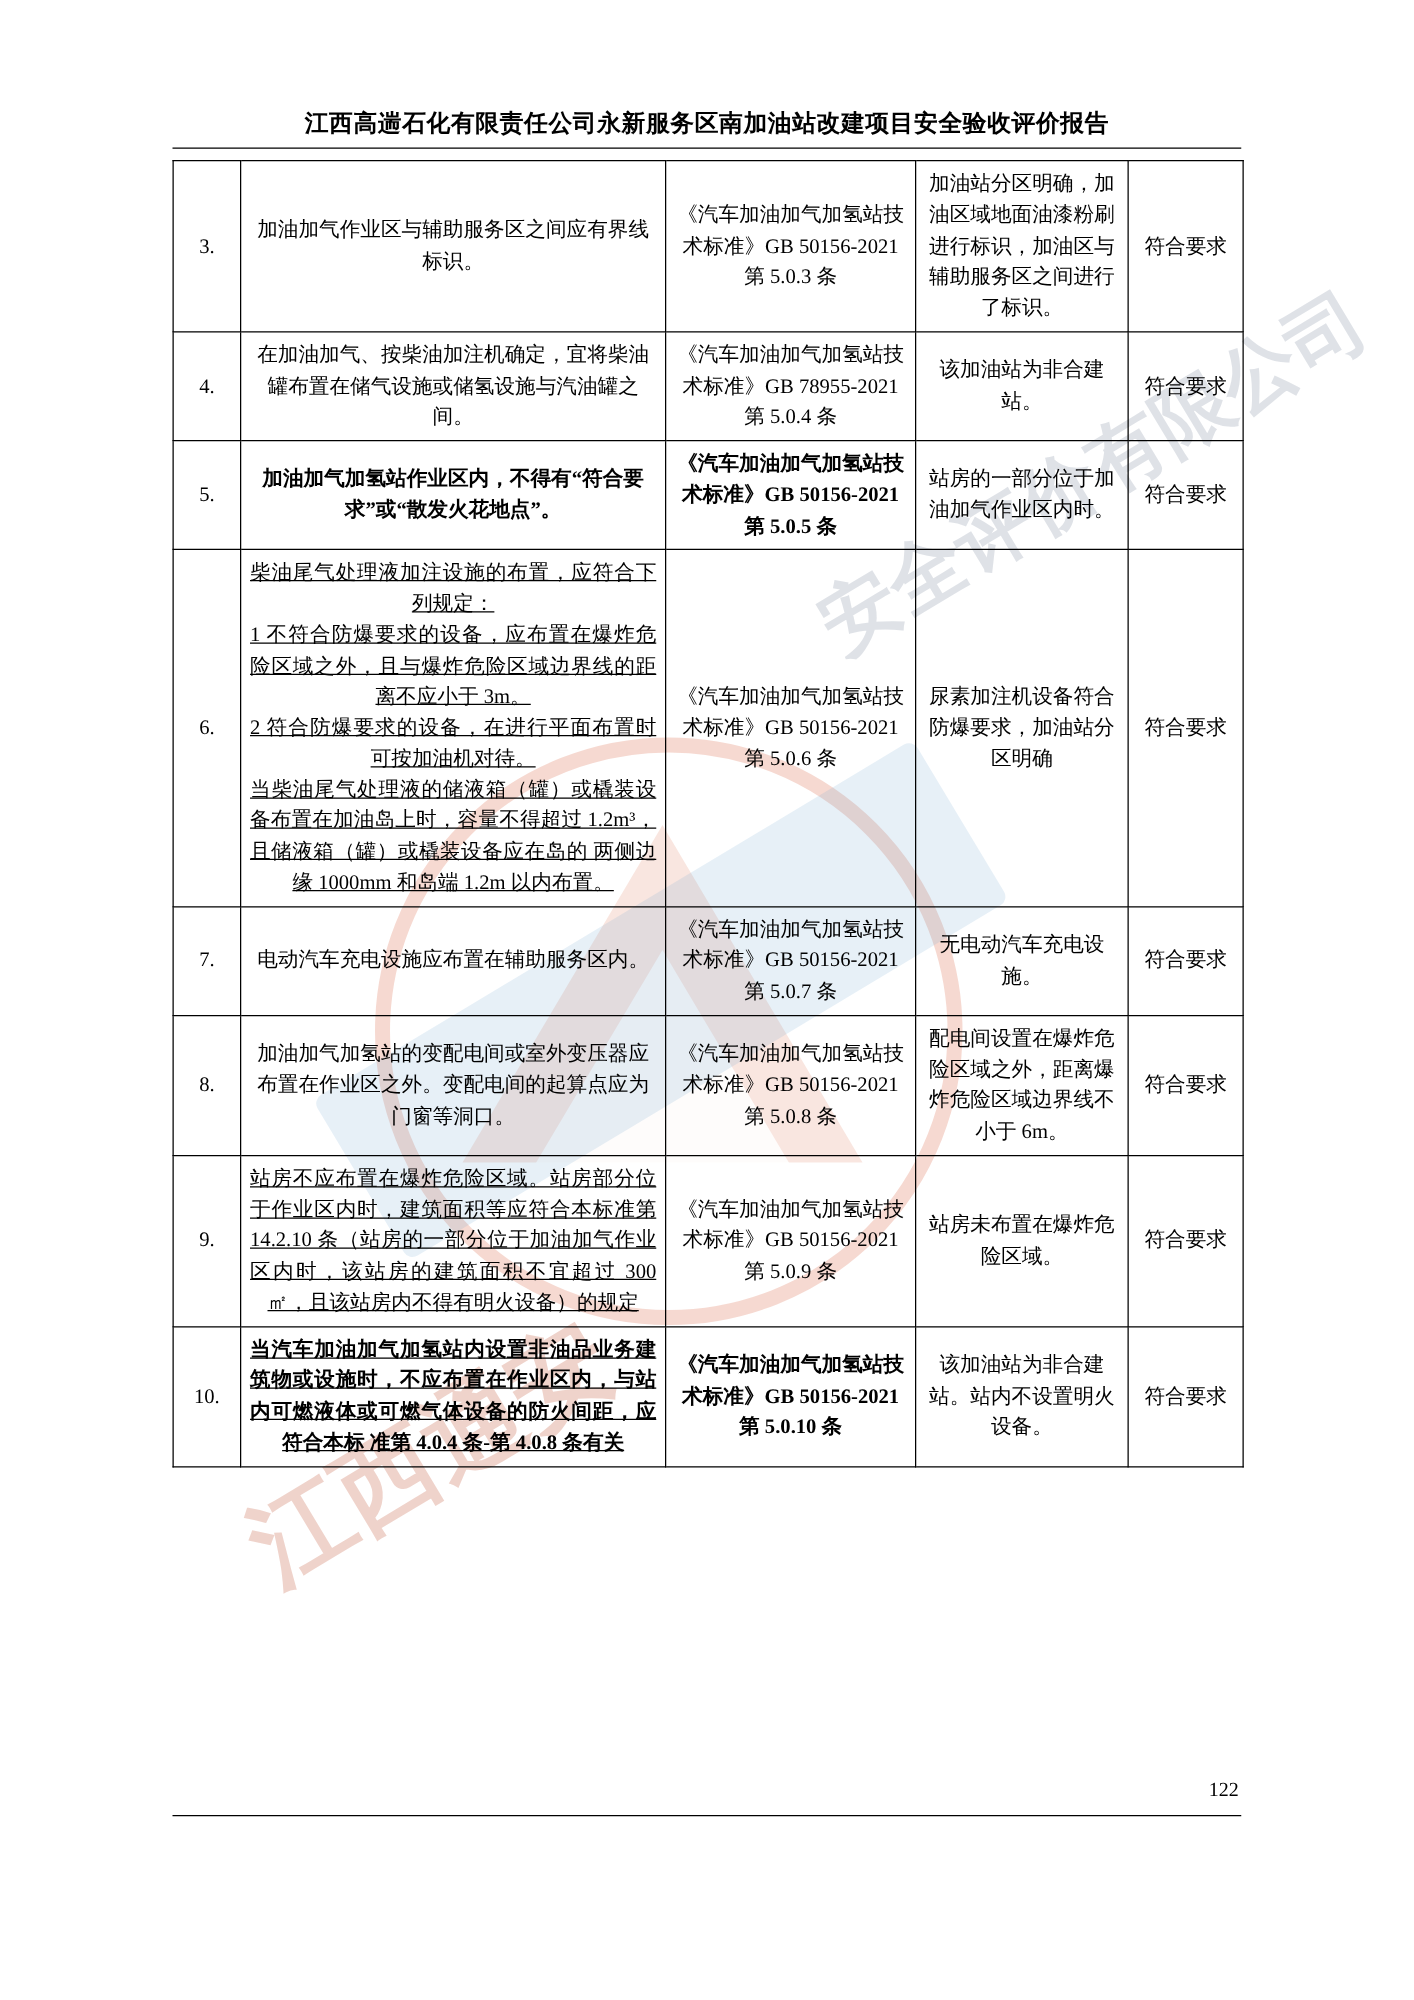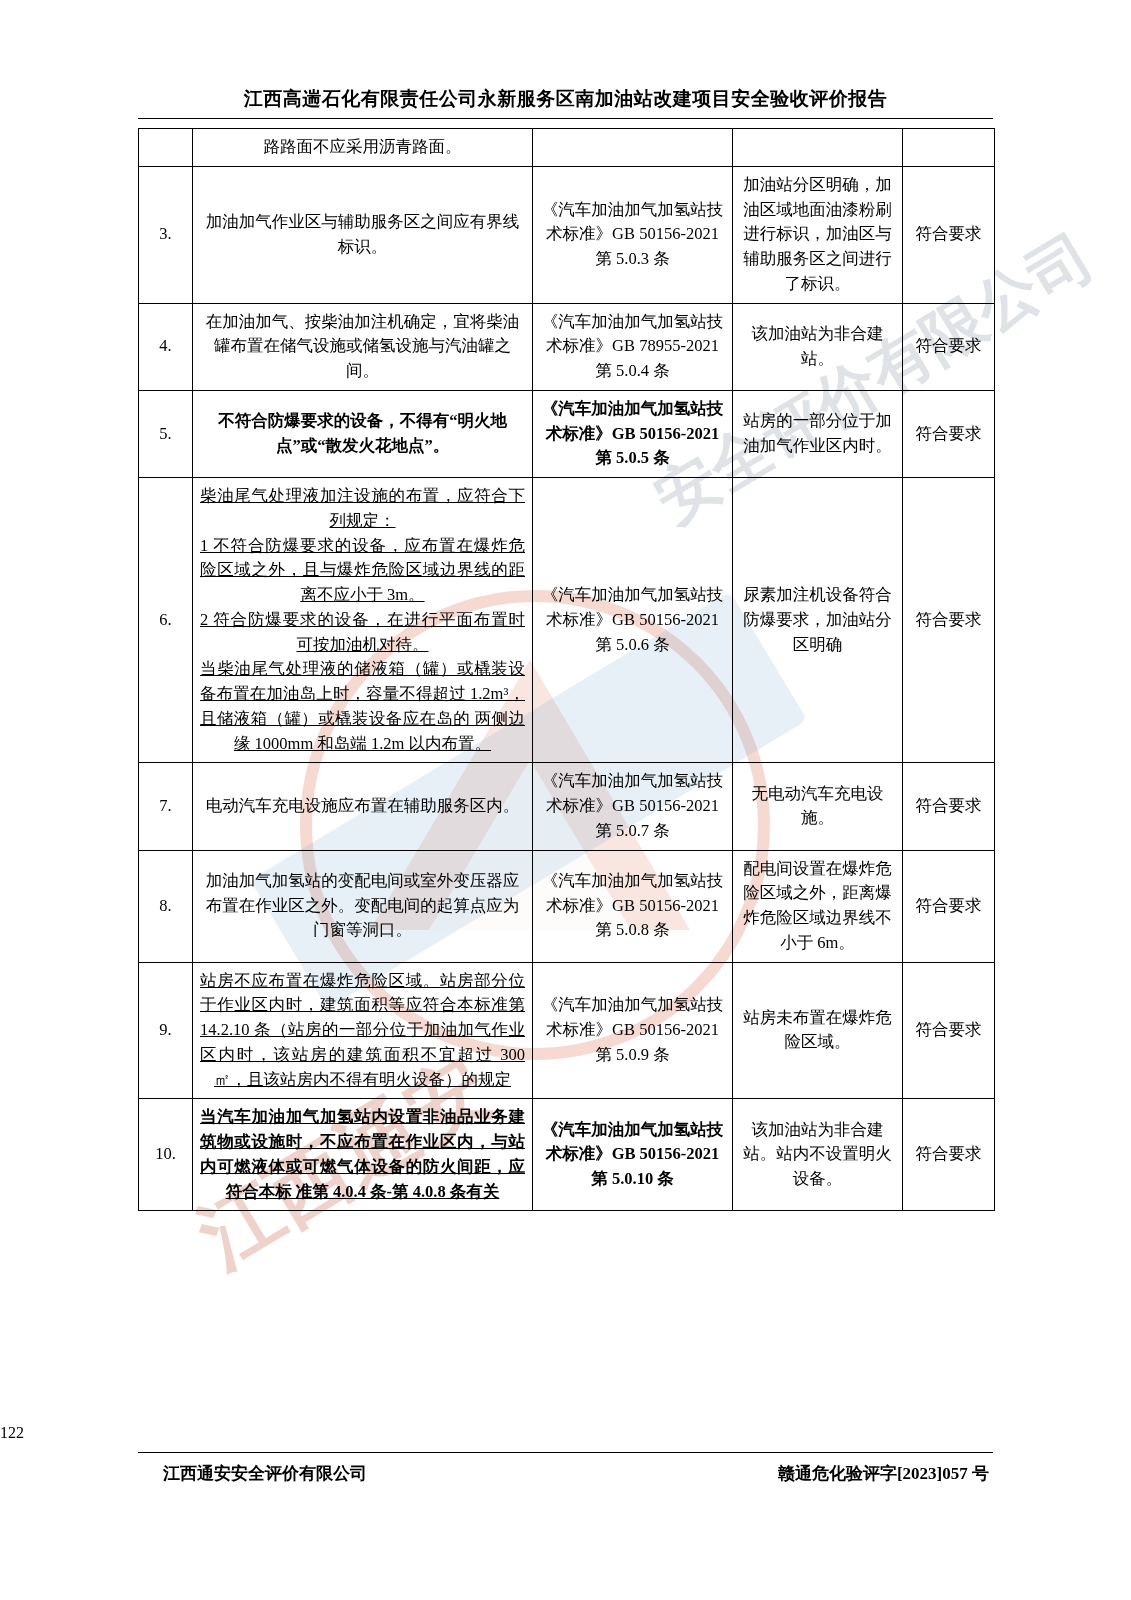--- a/index.html
+++ b/index.html
@@ -118,21 +118,21 @@
   col.c-item{width:340px;}
   col.c-basis{width:200px;}
   col.c-result{width:170px;}
   col.c-concl{width:92px;}
   .bold{font-weight:bold;}
   .just{text-align:justify;text-align-last:center;text-decoration:underline;}
   
   .page-num{
     position:absolute;
     top:1424px;left:0;width:991px;
-    text-align:left;
+    text-align:right;
     font-size:16px;
     z-index:10;
   }
   .footer-rule{
     position:absolute;
     top:1452px;left:138px;width:855px;
     border-bottom:1.4px solid #000;
     z-index:10;
   }
   .footer{
@@ -168,43 +168,36 @@
     <table>
       <colgroup>
         <col class="c-no">
           <col class="c-item">
           <col class="c-basis">
           <col class="c-result">
           <col class="c-concl">
       </colgroup>
       <tbody>
         <tr>
-          <td></td>
-          <td>路路面不应采用沥青路面。</td>
-          <td></td>
-          <td></td>
-          <td></td>
-        </tr>
-        <tr>
           <td>3.</td>
           <td>加油加气作业区与辅助服务区之间应有界线标识。</td>
           <td>《汽车加油加气加氢站技术标准》GB 50156-2021 第 5.0.3 条</td>
           <td>加油站分区明确，加油区域地面油漆粉刷进行标识，加油区与辅助服务区之间进行了标识。</td>
           <td>符合要求</td>
         </tr>
         <tr>
           <td>4.</td>
           <td>在加油加气、按柴油加注机确定，宜将柴油罐布置在储气设施或储氢设施与汽油罐之间。</td>
           <td>《汽车加油加气加氢站技术标准》GB 78955-2021 第 5.0.4 条</td>
           <td>该加油站为非合建站。</td>
           <td>符合要求</td>
         </tr>
         <tr>
           <td>5.</td>
-          <td class="bold">不符合防爆要求的设备，不得有“明火地点”或“散发火花地点”。</td>
+          <td class="bold">加油加气加氢站作业区内，不得有“符合要求”或“散发火花地点”。</td>
           <td class="bold">《汽车加油加气加氢站技术标准》GB 50156-2021 第 5.0.5 条</td>
           <td>站房的一部分位于加油加气作业区内时。</td>
           <td>符合要求</td>
         </tr>
         <tr>
           <td>6.</td>
           <td class="just" style="white-space:pre-line;">柴油尾气处理液加注设施的布置，应符合下列规定：
 1 不符合防爆要求的设备，应布置在爆炸危险区域之外，且与爆炸危险区域边界线的距离不应小于 3m。
 2 符合防爆要求的设备，在进行平面布置时可按加油机对待。
 当柴油尾气处理液的储液箱（罐）或橇装设备布置在加油岛上时，容量不得超过 1.2m³，且储液箱（罐）或橇装设备应在岛的 两侧边缘 1000mm 和岛端 1.2m 以内布置。</td>
@@ -239,18 +232,14 @@
           <td class="bold">《汽车加油加气加氢站技术标准》GB 50156-2021 第 5.0.10 条</td>
           <td>该加油站为非合建站。站内不设置明火设备。</td>
           <td>符合要求</td>
         </tr>
       </tbody>
     </table>
   </div>
 
   <div class="page-num">122</div>
   <div class="footer-rule"></div>
-  <div class="footer">
-    <div class="left">江西通安安全评价有限公司</div>
-    <div class="right">赣通危化验评字[2023]057 号</div>
-  </div>
 
 </div>
 
 </body></html>

